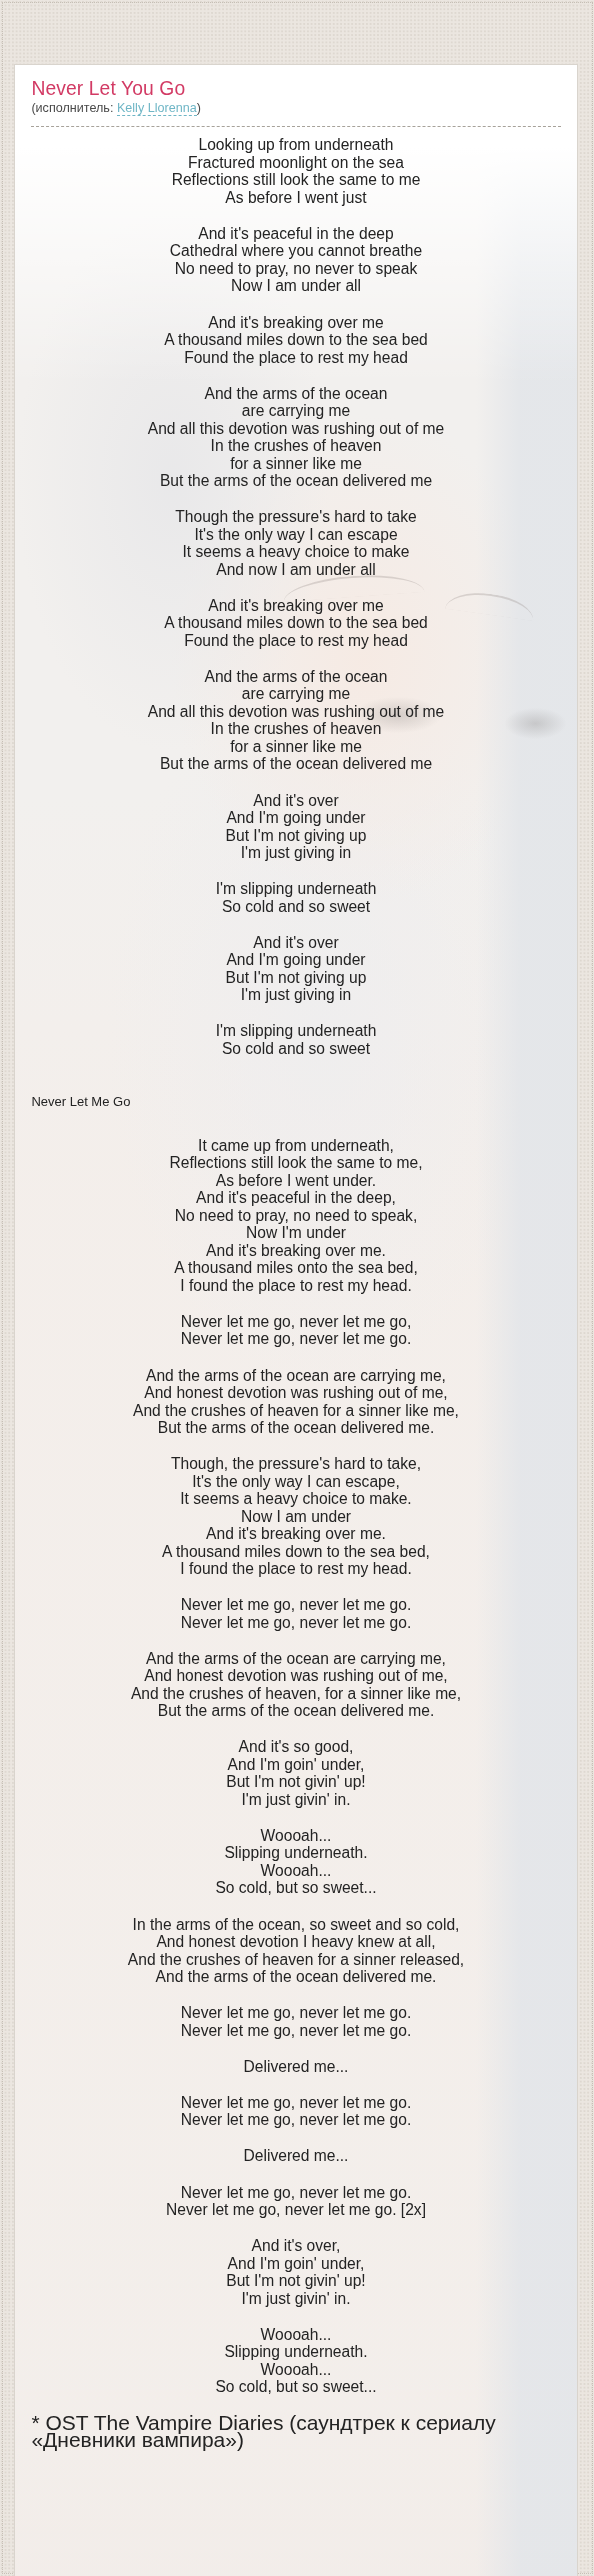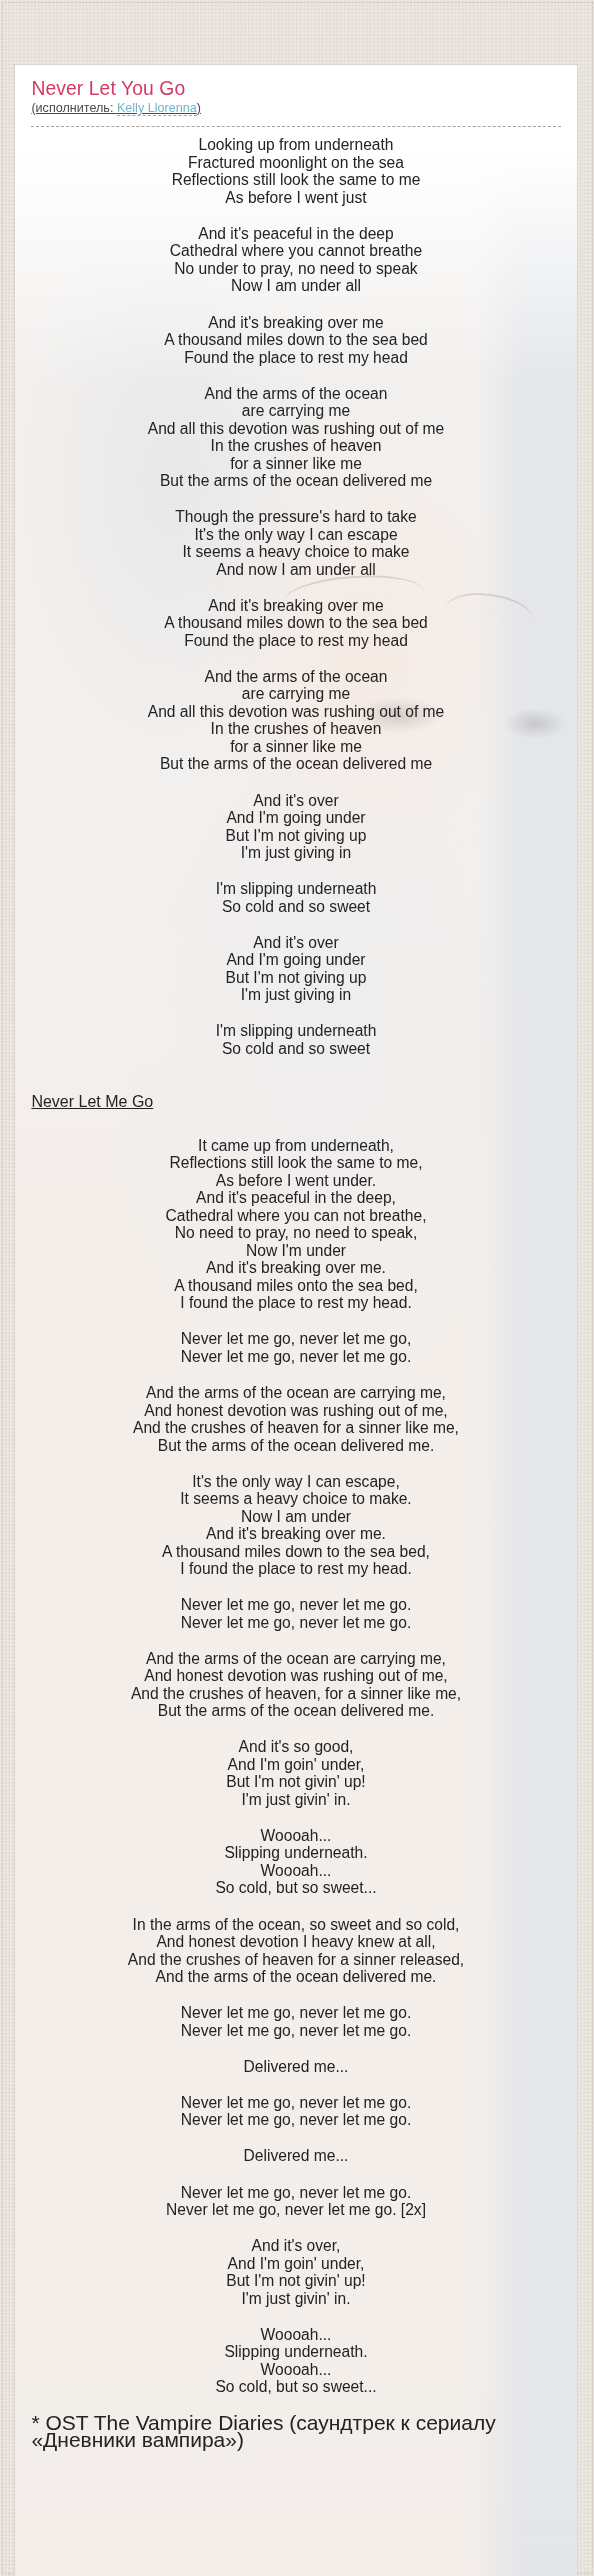--- a/index.html
+++ b/index.html
@@ -49,33 +49,33 @@
   .eye.right{left:476px;top:636px;width:89px;height:45px;}
 
   
   .content{position:relative;padding:13.4px 16.4px 0 16.4px;color:#232323;}
   h1.title{
     margin:0;font-size:19.3px;font-weight:normal;line-height:22px;
     color:var(--title-color,#d23a64);letter-spacing:0.1px;
   }
   .artist{
     font-size:12.6px;line-height:16.4px;color:#4a4a4a;
-    padding-bottom:10px;border-bottom:0.7px dashed #a7a29a;text-decoration:underline;
+    padding-bottom:10px;border-bottom:0.7px dashed #a7a29a;
   }
   .artist-link{
     color:var(--link-color,#6fb6c6);text-decoration:none;cursor:pointer;
     border-bottom:0.7px dashed var(--link-color,#6fb6c6);
   }
   .lyrics{margin-top:9px;font-size:15.6px;line-height:17.5px;}
   .stanza{margin:0 0 18.6px 0;text-align:center;}
   .stanza:last-child{margin-bottom:0;}
   .line{white-space:pre;}
   .song2-heading{
     margin-top:36px;margin-bottom:26px;
-    font-size:16px;line-height:17.5px;text-decoration:underline;
+    font-size:13px;line-height:17.5px;
   }
   #song2{margin-top:0;}
   .footnote{
     margin-top:18px;font-size:21px;line-height:17.5px;
   }
 </style>
 </head>
 <body>
 
 <div class="stitch-border"></div>
@@ -96,21 +96,21 @@
     <div class="lyrics" id="song1">
         <div class="stanza">
           <div class="line">Looking up from underneath</div>
           <div class="line">Fractured moonlight on the sea</div>
           <div class="line">Reflections still look the same to me</div>
           <div class="line">As before I went just</div>
         </div>
         <div class="stanza">
           <div class="line">And it's peaceful in the deep</div>
           <div class="line">Cathedral where you cannot breathe</div>
-          <div class="line">No under to pray, no need to speak</div>
+          <div class="line">No need to pray, no never to speak</div>
           <div class="line">Now I am under all</div>
         </div>
         <div class="stanza">
           <div class="line">And it's breaking over me</div>
           <div class="line">A thousand miles down to the sea bed</div>
           <div class="line">Found the place to rest my head</div>
         </div>
         <div class="stanza">
           <div class="line">And the arms of the ocean</div>
           <div class="line">are carrying me</div>
@@ -161,38 +161,38 @@
       </div>
 
     <div class="song2-heading">Never Let Me Go</div>
 
     <div class="lyrics" id="song2">
         <div class="stanza">
           <div class="line">It came up from underneath,</div>
           <div class="line">Reflections still look the same to me,</div>
           <div class="line">As before I went under.</div>
           <div class="line">And it's peaceful in the deep,</div>
-          <div class="line">Cathedral where you can not breathe,</div>
           <div class="line">No need to pray, no need to speak,</div>
           <div class="line">Now I'm under</div>
           <div class="line">And it's breaking over me.</div>
           <div class="line">A thousand miles onto the sea bed,</div>
           <div class="line">I found the place to rest my head.</div>
         </div>
         <div class="stanza">
           <div class="line">Never let me go, never let me go,</div>
           <div class="line">Never let me go, never let me go.</div>
         </div>
         <div class="stanza">
           <div class="line">And the arms of the ocean are carrying me,</div>
           <div class="line">And honest devotion was rushing out of me,</div>
           <div class="line">And the crushes of heaven for a sinner like me,</div>
           <div class="line">But the arms of the ocean delivered me.</div>
         </div>
         <div class="stanza">
+          <div class="line">Though, the pressure's hard to take,</div>
           <div class="line">It's the only way I can escape,</div>
           <div class="line">It seems a heavy choice to make.</div>
           <div class="line">Now I am under</div>
           <div class="line">And it's breaking over me.</div>
           <div class="line">A thousand miles down to the sea bed,</div>
           <div class="line">I found the place to rest my head.</div>
         </div>
         <div class="stanza">
           <div class="line">Never let me go, never let me go.</div>
           <div class="line">Never let me go, never let me go.</div>

